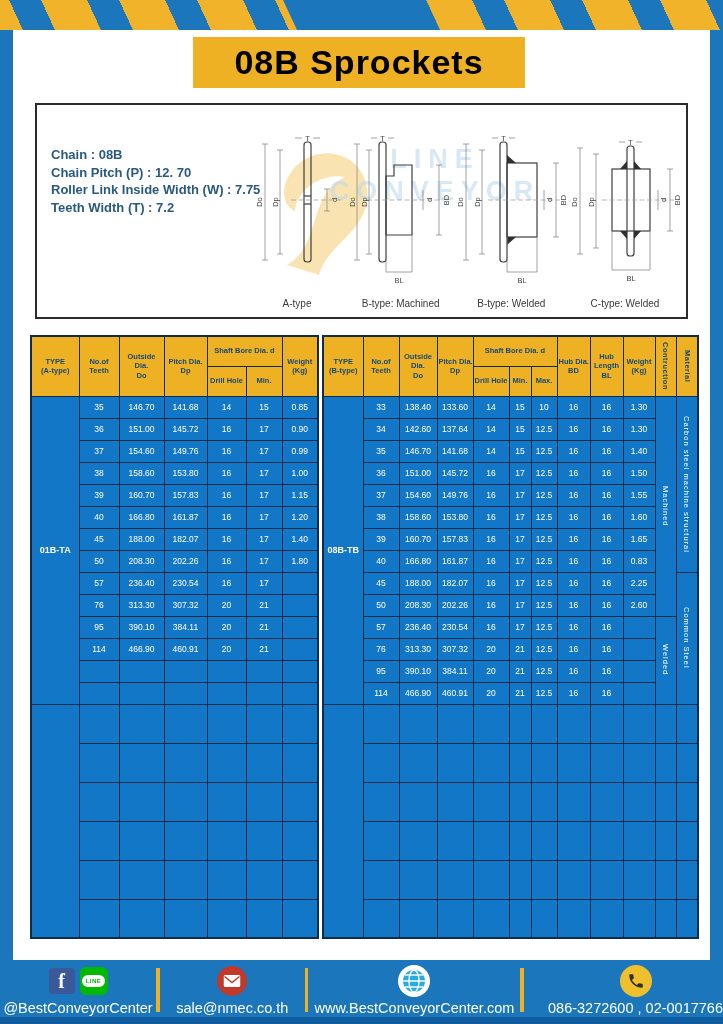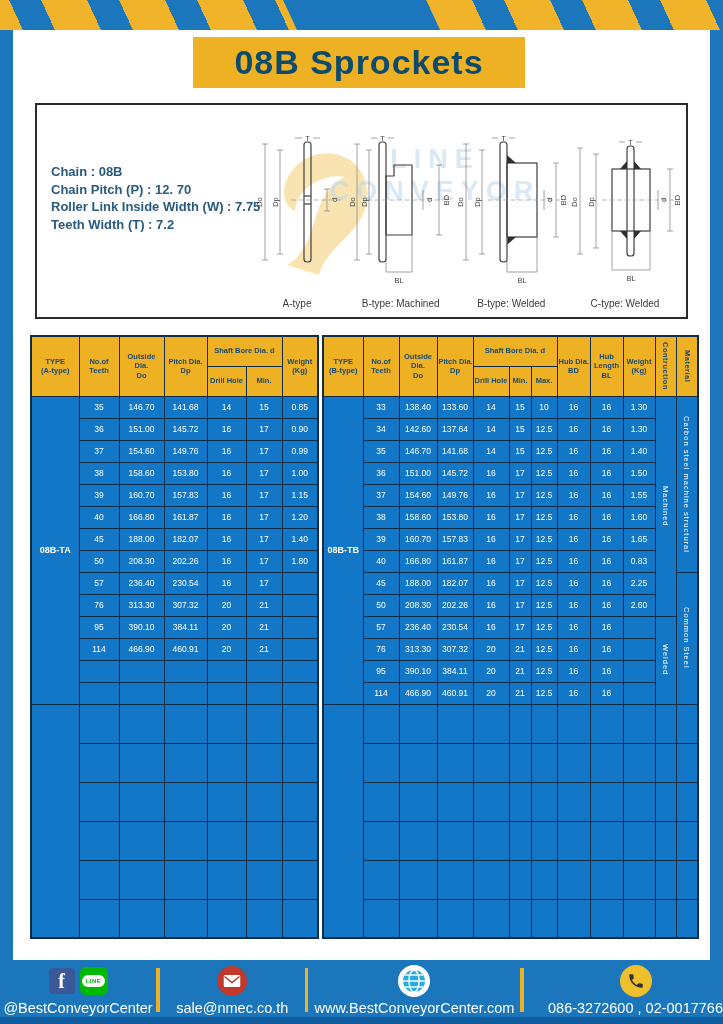--- a/index.html
+++ b/index.html
@@ -13,26 +13,26 @@
       transform:skewX(25deg);}
   .hz-left{left:-30px;}
   .hz-right{right:-30px;}
 
   
   .sheet{position:absolute;left:13px;top:30px;width:697px;height:930px;background:#ffffff;}
 
   
   .title-banner{position:absolute;left:180px;top:7px;width:332px;height:51px;background:#efb124;
                 display:flex;align-items:center;justify-content:center;}
-  .title-banner span{color:#0c4a6e;font-size:34px;font-weight:bold;letter-spacing:1px;}
+  .title-banner span{color:#000000;font-size:34px;font-weight:bold;letter-spacing:1px;}
 
   
   .specbox{position:absolute;left:22px;top:73px;width:649px;height:212px;background:#fff;
            border:2px solid #2b2b2b;}
-  .speclines{position:absolute;left:14px;top:58px;color:#2a5a7e;font-size:13px;font-weight:bold;line-height:17.5px;}
+  .speclines{position:absolute;left:14px;top:41px;color:#2a5a7e;font-size:13px;font-weight:bold;line-height:17.5px;}
   .watermark{position:absolute;left:268px;top:38px;width:260px;text-align:center;pointer-events:none;
              color:#b9d7ec;opacity:.55;font-weight:bold;font-size:27px;letter-spacing:7px;line-height:1.2;}
   .wmswoosh{position:absolute;left:230px;top:20px;opacity:.4;pointer-events:none;}
 
   .diagrow{position:absolute;left:212px;top:8px;right:6px;height:196px;
            display:flex;justify-content:space-between;align-items:flex-end;}
   .fig{text-align:center;}
   .diag{display:block;margin:0 auto;}
   .diag-label{font-size:10px;color:#3a3a3a;font-weight:normal;margin-top:1px;}
   .dpart{stroke:#3f3f3f;stroke-width:1.2;fill:none;}
@@ -259,21 +259,21 @@
             <th rowspan="2">Weight
 (Kg)</th>
           </tr>
           <tr>
             <th>Drill Hole</th>
             <th>Min.</th>
           </tr>
         </thead>
         <tbody class="data">
           <tr>
-            <td class="type-cell" rowspan="14">08B-TA</td>
+            <td class="type-cell" rowspan="14">01B-TA</td>
             <td>35</td>
             <td>146.70</td>
             <td>141.68</td>
             <td>14</td>
             <td>15</td>
             <td>0.85</td>
           </tr>
           <tr>
             <td>36</td>
             <td>151.00</td>

